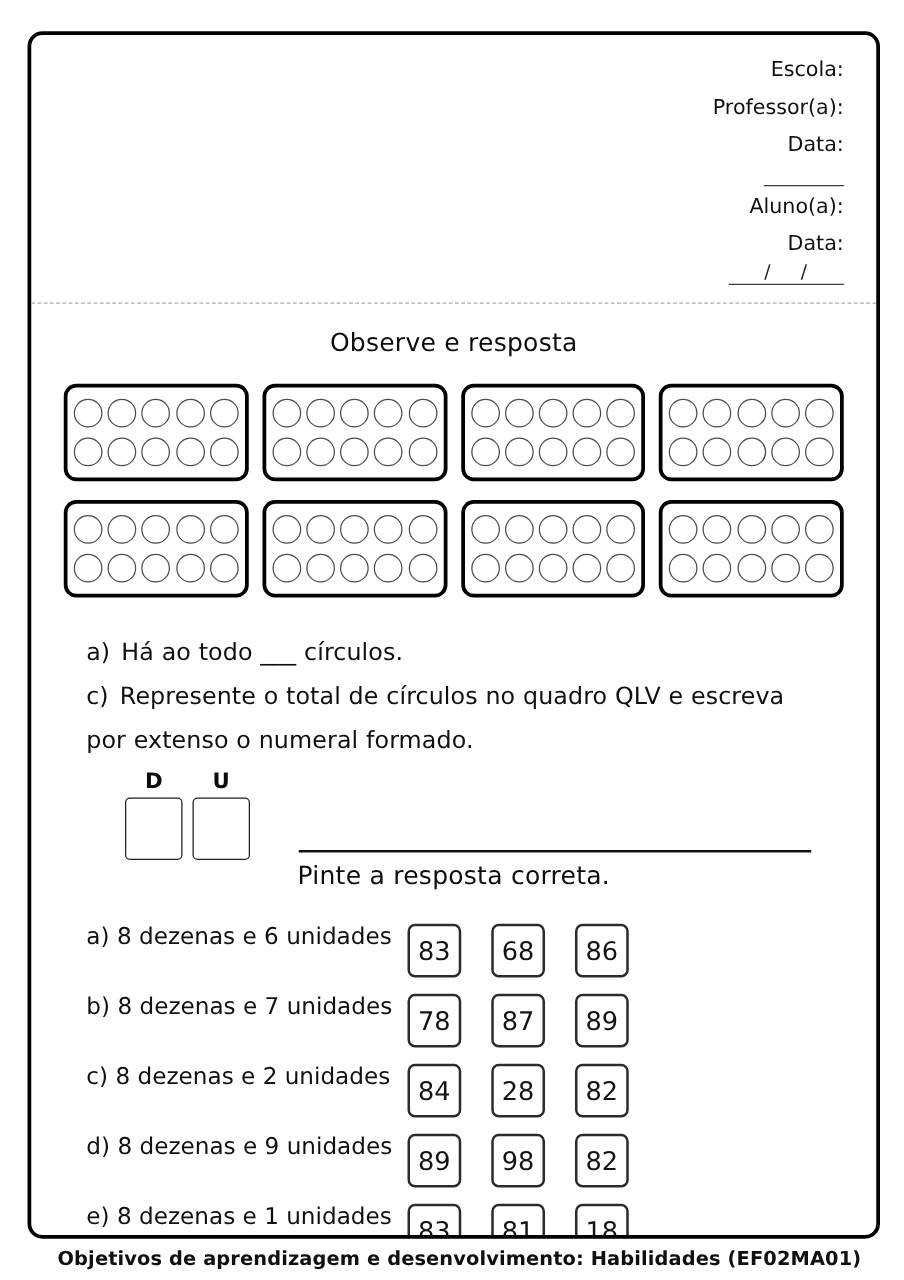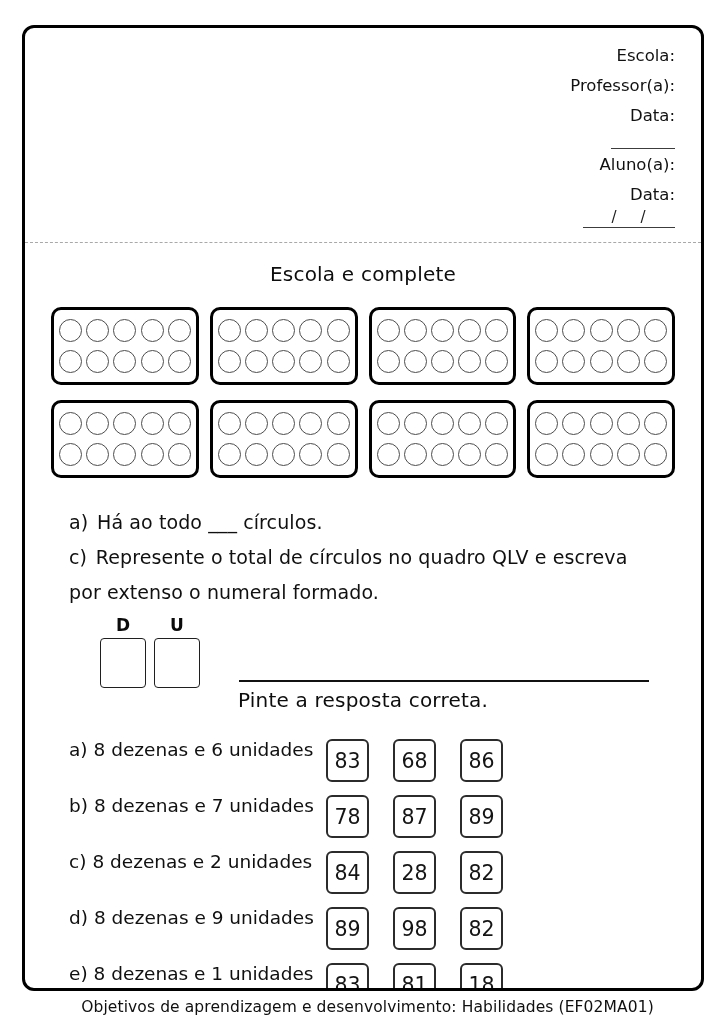--- a/index.html
+++ b/index.html
@@ -58,21 +58,21 @@
   .mc-letter{margin-right:6px;}
   .mc-opts{display:flex;gap:24px;}
   .opt-box{
     width:43px;height:43px;box-sizing:border-box;border:2.2px solid #2b2b2b;border-radius:6px;
     display:flex;align-items:center;justify-content:center;
     font-size:20.5px;color:#141414;background:#fff;cursor:pointer;
   }
   
   .footer{
     position:absolute;left:12px;right:0;top:998px;text-align:center;
-    font-size:15.5px;color:#101010;letter-spacing:.1px;
+    font-size:15.5px;color:#101010;letter-spacing:.1px;font-weight:bold;
   }
 </style>
 </head>
 <body>
 
 <div class="sheet">
 
   <div class="header">
     <div class="hrow">
       <span class="hlabel">Escola:</span>
@@ -87,21 +87,21 @@
     <div class="hrow">
       <span class="hlabel">Aluno(a):</span>
       <span class="wline grow prof-line"></span>
       <span class="hlabel">Data:</span>
       <span class="wline fixed date-line">/&nbsp;&nbsp;&nbsp;&nbsp;/</span>
     </div>
   </div>
 
   <hr class="dashed">
 
-  <div class="title title1">Escola e complete</div>
+  <div class="title title1">Observe e resposta</div>
 
   <div class="boxes" id="boxes">
       <div class="circle-box">
         <div class="circle-row">
           <span class="circle"></span>
           <span class="circle"></span>
           <span class="circle"></span>
           <span class="circle"></span>
           <span class="circle"></span>
         </div>

